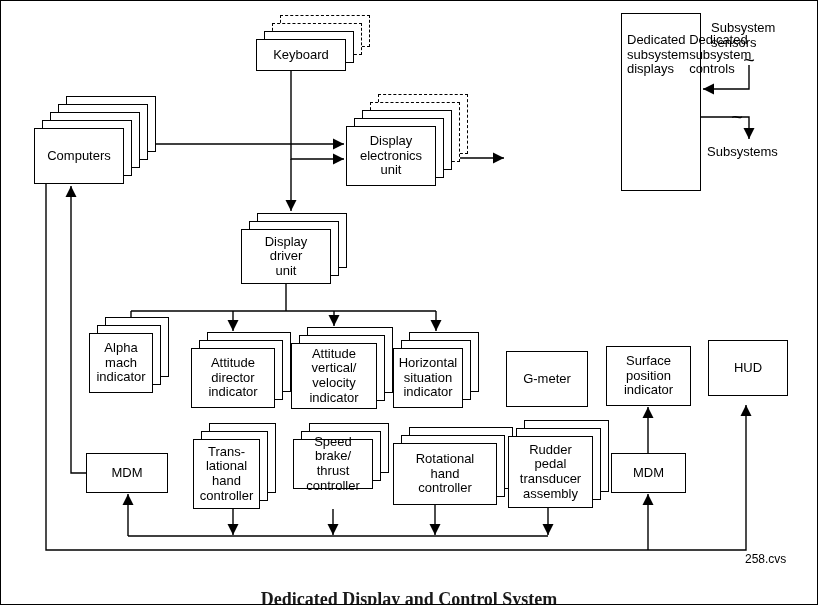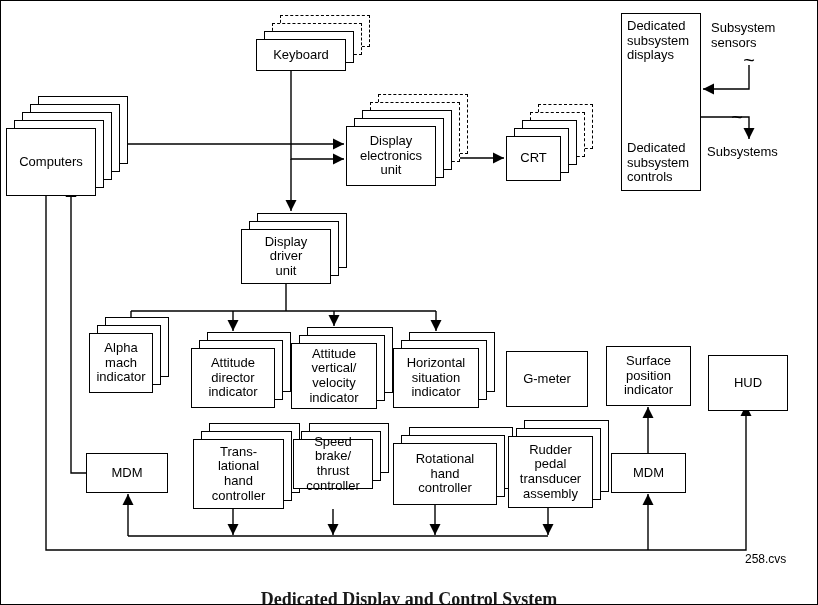--- a/index.html
+++ b/index.html
@@ -16,22 +16,22 @@
   .g3 { transform:translate(24px,-24px); z-index:2; }
   .g4 { transform:translate(32px,-32px); z-index:1; }
   .dashed { border-style:dashed; }
   .face {
     position:absolute; inset:0; background:#fff; border:1.4px solid #000;
     display:flex; align-items:center; justify-content:center;
     text-align:center; white-space:pre-line;
     font-size:13px; line-height:1.12; z-index:5; padding:2px;
   }
   .face.two {
-    flex-direction:column; justify-content:space-between; align-items:flex-start;
-    text-align:left; padding:5px 5px;
+    flex-direction:row; justify-content:space-between; align-items:flex-start;
+    text-align:left; padding:19px 5px;
   }
   .freetext {
     position:absolute; z-index:2; font-size:13px; line-height:1.15;
     white-space:pre-line; color:#000;
   }
   .caption {
     position:absolute; left:0; right:0; top:588px; text-align:center;
     font-family:"Liberation Serif", serif; font-weight:bold; font-size:18px;
     color:#1a1a1a; z-index:2;
   }
@@ -71,21 +71,21 @@
       <path d="M127,535 H547"></path>
       <path d="M127,535 V493" marker-end="url(#arr)"></path>
       <path d="M85,472 H70 V185" marker-end="url(#arr)"></path>
     </g>
     <g font-family="'Liberation Sans', sans-serif" font-size="20" fill="#000" stroke="none">
       <text x="748" y="66" text-anchor="middle">~</text>
       <text x="736" y="123" text-anchor="middle">~</text>
     </g>
   </svg>
 
-  <div class="node" style="left:5px;top:127px;width:90px;height:68px">
+  <div class="node" style="left:33px;top:127px;width:90px;height:56px">
     <div class="ghost g4"></div>
     <div class="ghost g3"></div>
     <div class="ghost g2"></div>
     <div class="ghost g1"></div>
     <div class="face">Computers</div>
   </div>
 
   <div class="node" style="left:255px;top:38px;width:90px;height:32px">
     <div class="ghost g3 dashed"></div>
     <div class="ghost g2 dashed"></div>
@@ -96,27 +96,20 @@
   <div class="node" style="left:345px;top:125px;width:90px;height:60px">
     <div class="ghost g4 dashed"></div>
     <div class="ghost g3 dashed"></div>
     <div class="ghost g2"></div>
     <div class="ghost g1"></div>
     <div class="face">Display
 electronics
 unit</div>
   </div>
 
-  <div class="node" style="left:505px;top:135px;width:55px;height:45px">
-    <div class="ghost g4 dashed"></div>
-    <div class="ghost g3 dashed"></div>
-    <div class="ghost g2"></div>
-    <div class="ghost g1"></div>
-    <div class="face">CRT</div>
-  </div>
 
   <div class="node" style="left:620px;top:12px;width:80px;height:178px">
     <div class="face two">
       <span>Dedicated
 subsystem
 displays</span>
       <span>Dedicated
 subsystem
 controls</span>
     </div>
@@ -152,51 +145,51 @@
 
   <div class="node" style="left:290px;top:342px;width:86px;height:66px">
     <div class="ghost g2"></div>
     <div class="ghost g1"></div>
     <div class="face">Attitude
 vertical/
 velocity
 indicator</div>
   </div>
 
-  <div class="node" style="left:392px;top:347px;width:86px;height:60px">
+  <div class="node" style="left:392px;top:347px;width:70px;height:60px">
     <div class="ghost g2"></div>
     <div class="ghost g1"></div>
     <div class="face">Horizontal
 situation
 indicator</div>
   </div>
 
   <div class="node" style="left:505px;top:350px;width:82px;height:56px">
     <div class="face">G-meter</div>
   </div>
 
   <div class="node" style="left:605px;top:345px;width:85px;height:60px">
     <div class="face">Surface
 position
 indicator</div>
   </div>
 
-  <div class="node" style="left:707px;top:354px;width:80px;height:56px">
+  <div class="node" style="left:707px;top:339px;width:80px;height:56px">
     <div class="face">HUD</div>
   </div>
 
   <div class="node" style="left:85px;top:452px;width:82px;height:40px">
     <div class="face">MDM</div>
   </div>
 
   <div class="node" style="left:610px;top:452px;width:75px;height:40px">
     <div class="face">MDM</div>
   </div>
 
-  <div class="node" style="left:192px;top:438px;width:91px;height:70px">
+  <div class="node" style="left:192px;top:438px;width:67px;height:70px">
     <div class="ghost g2"></div>
     <div class="ghost g1"></div>
     <div class="face">Trans-
 lational
 hand
 controller</div>
   </div>
 
   <div class="node" style="left:292px;top:438px;width:80px;height:50px">
     <div class="ghost g2"></div>

